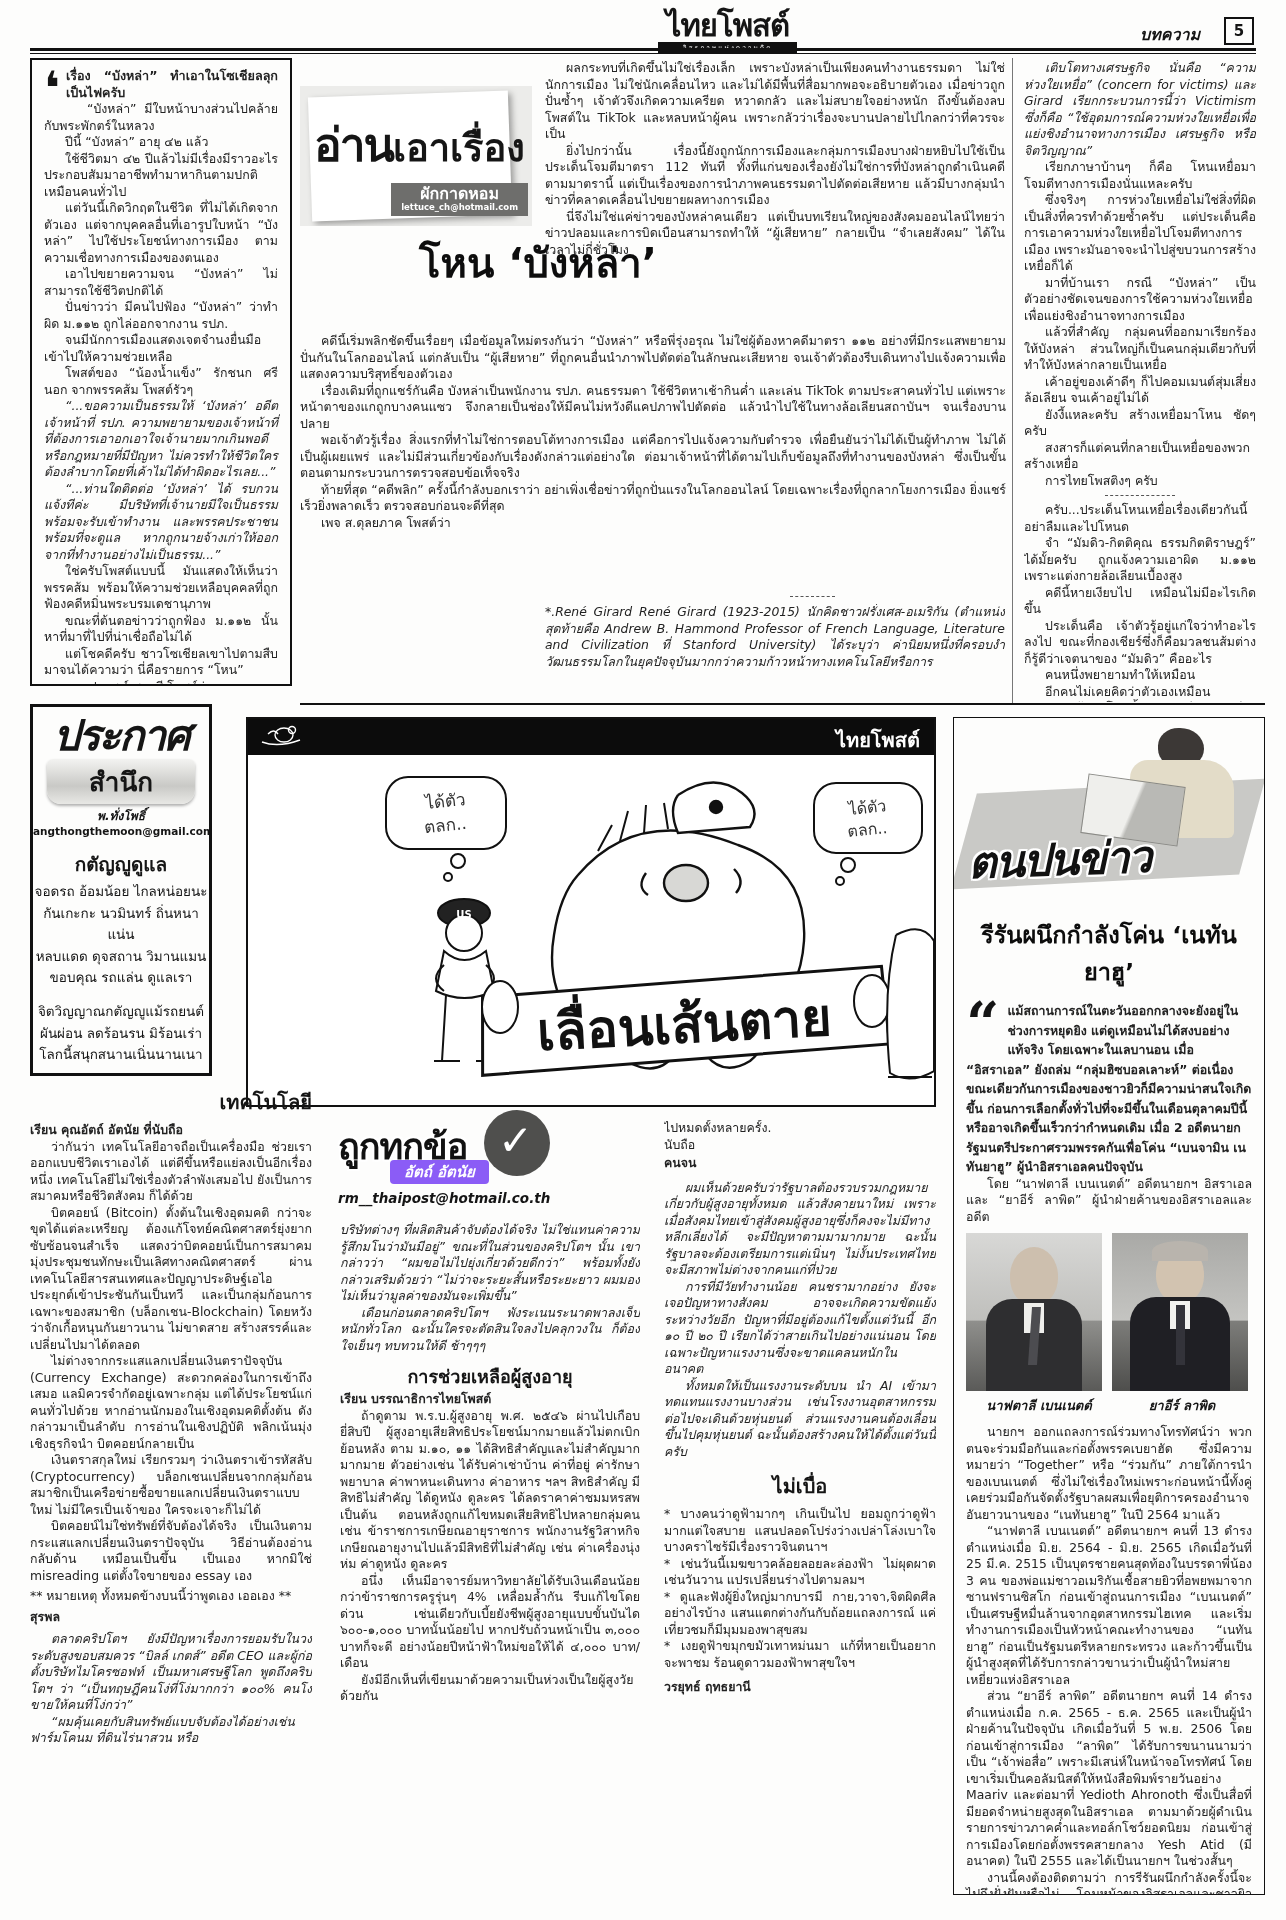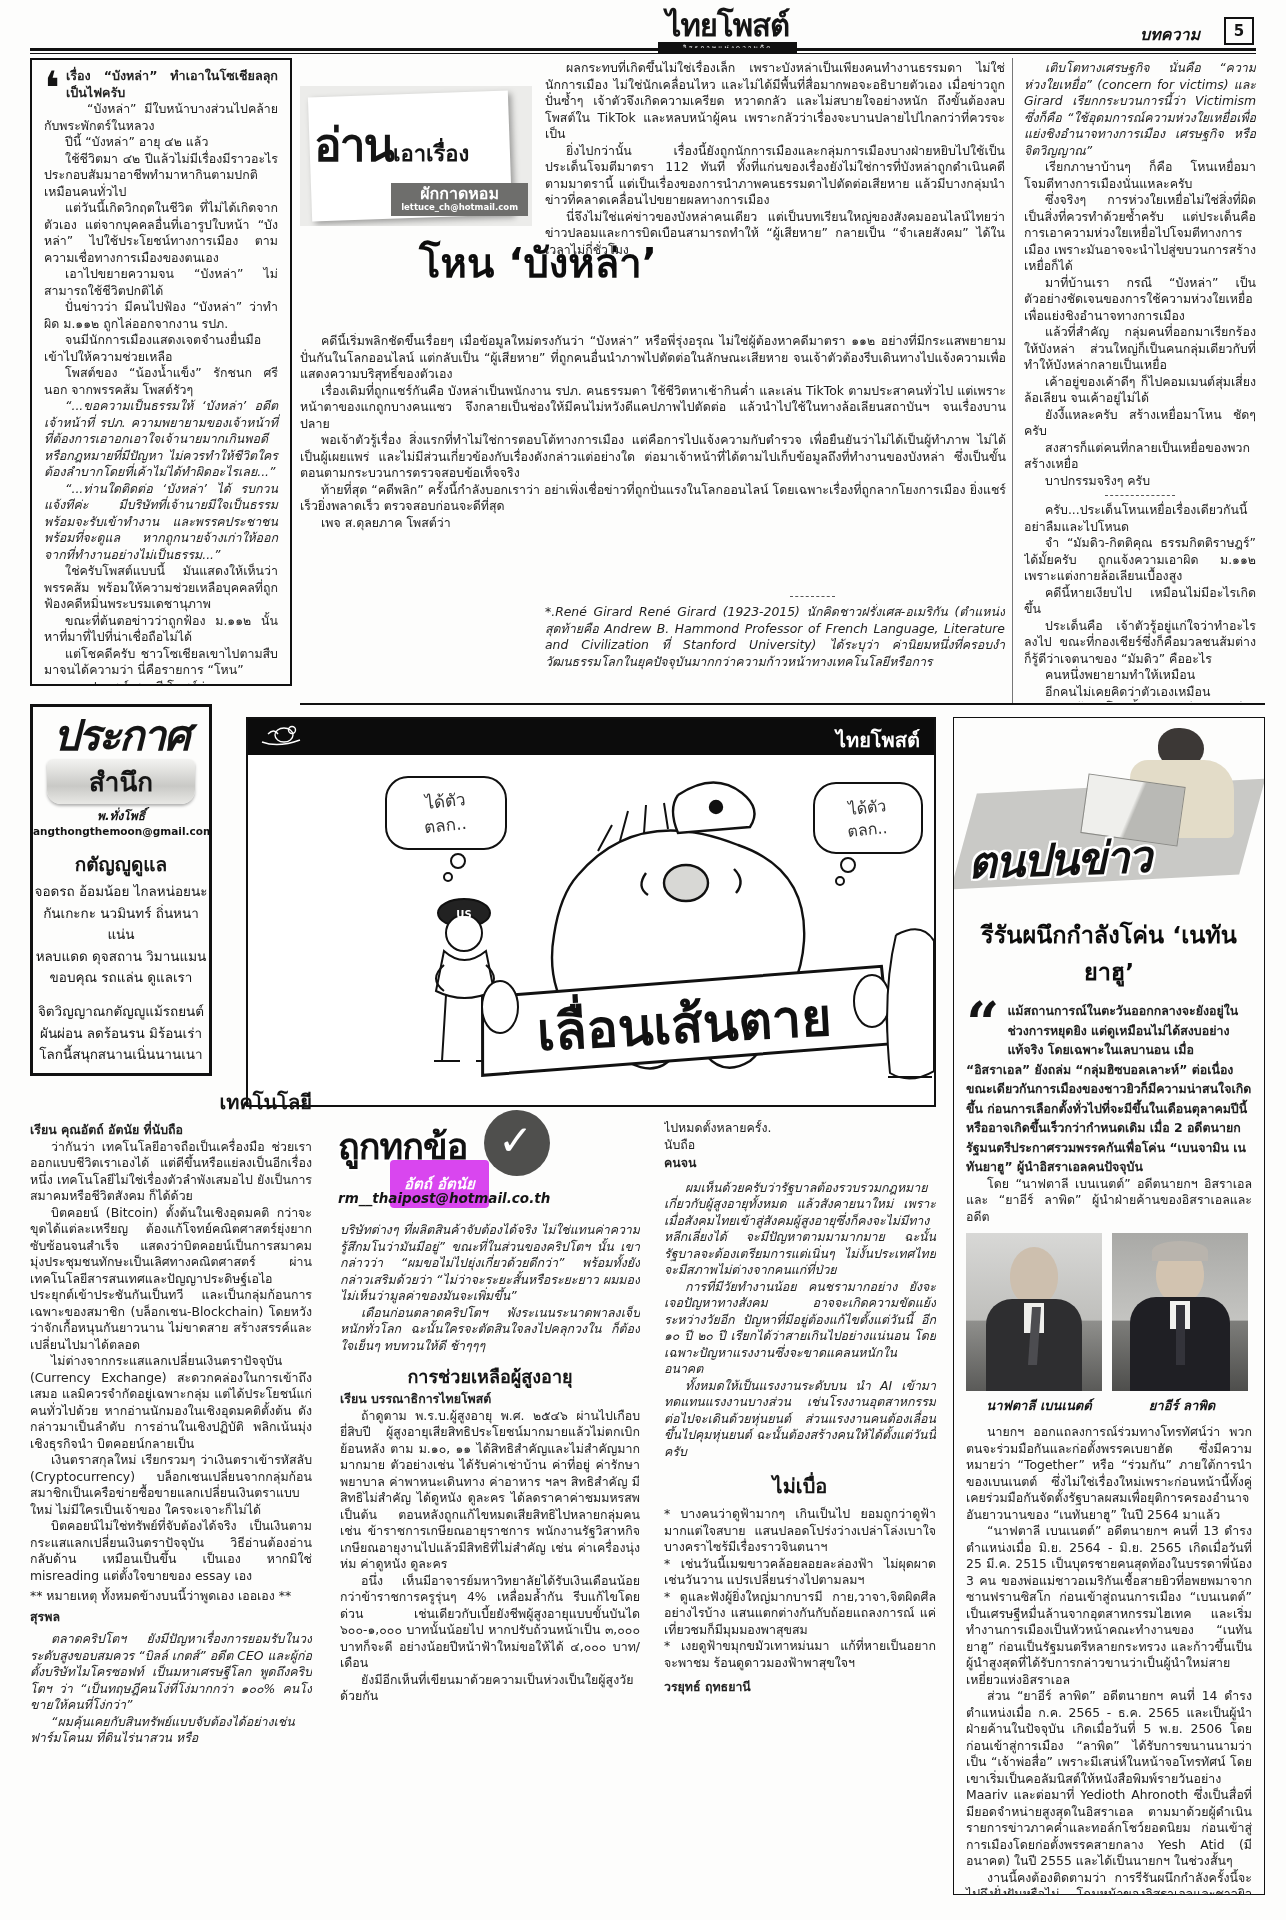--- a/index.html
+++ b/index.html
@@ -52,21 +52,21 @@
     <p>ใช่ครับโพสต์แบบนี้ มันแสดงให้เห็นว่า พรรคส้ม พร้อมให้ความช่วยเหลือบุคคลที่ถูกฟ้องคดีหมิ่นพระบรมเดชานุภาพ</p>
     <p>ขณะที่ต้นตอข่าวว่าถูกฟ้อง ม.๑๑๒ นั้นหาที่มาที่ไปที่น่าเชื่อถือไม่ได้</p>
     <p>แต่โชคดีครับ ชาวโซเชียลเขาไปตามสืบมาจนได้ความว่า นี่คือรายการ “โหน”</p>
     <p>เพจ ปราชญ์ สามสี โพสต์ว่า</p>
 
   </div>
 
   <div class="abs" style="left:300px;top:86px;width:232px;height:140px;background:#ececea;overflow:hidden;">
     <div class="abs" style="left:10px;top:8px;width:200px;height:124px;background:#fff;box-shadow:3px 3px 6px rgba(0,0,0,.35);transform:rotate(-2deg);"></div>
     <div class="abs" style="left:14px;top:22px;white-space:nowrap;">
-      <span style="font-size:46px;font-weight:bold;letter-spacing:-2px;">อ่าน</span><span style="font-size:22px;font-weight:bold;">เอาเรื่อง</span>
+      <span style="font-size:46px;font-weight:bold;letter-spacing:-2px;">อ่าน</span><span style="font-size:38px;font-weight:bold;">เอาเรื่อง</span>
     </div>
     <div class="abs badge" style="right:4px;bottom:10px;padding:3px 10px 4px 10px;text-align:center;">
       <div style="font-size:16px;font-weight:bold;line-height:1;">ผักกาดหอม</div>
       <div style="font-size:8.5px;font-weight:bold;">lettuce_ch@hotmail.com</div>
     </div>
   </div>
 
   <div class="abs headline" style="left:318px;top:231px;width:440px;font-size:40px;text-align:center;">โหน ‘บังหล่า’</div>
 
   <div class="abs body-txt" style="left:545px;top:60px;width:460px;height:268px;overflow:hidden;">
@@ -91,21 +91,21 @@
   <div class="abs vrule" style="left:1012px;top:58px;height:645px;"></div>
   <div class="abs body-txt" style="left:1024px;top:60px;width:232px;height:642px;overflow:hidden;">
     <p class="it">เติบโตทางเศรษฐกิจ นั่นคือ “ความห่วงใยเหยื่อ” (concern for victims) และ Girard เรียกกระบวนการนี้ว่า Victimism ซึ่งก็คือ “ใช้อุดมการณ์ความห่วงใยเหยื่อเพื่อแย่งชิงอำนาจทางการเมือง เศรษฐกิจ หรือจิตวิญญาณ”</p>
     <p>เรียกภาษาบ้านๆ ก็คือ โหนเหยื่อมาโจมตีทางการเมืองนั่นแหละครับ</p>
     <p>ซึ่งจริงๆ การห่วงใยเหยื่อไม่ใช่สิ่งที่ผิด เป็นสิ่งที่ควรทำด้วยซ้ำครับ แต่ประเด็นคือ การเอาความห่วงใยเหยื่อไปโจมตีทางการเมือง เพราะมันอาจจะนำไปสู่ขบวนการสร้างเหยื่อก็ได้</p>
     <p>มาที่บ้านเรา กรณี “บังหล่า” เป็นตัวอย่างชัดเจนของการใช้ความห่วงใยเหยื่อเพื่อแย่งชิงอำนาจทางการเมือง</p>
     <p>แล้วที่สำคัญ กลุ่มคนที่ออกมาเรียกร้องให้บังหล่า ส่วนใหญ่ก็เป็นคนกลุ่มเดียวกับที่ทำให้บังหล่ากลายเป็นเหยื่อ</p>
     <p>เค้าอยู่ของเค้าดีๆ ก็ไปคอมเมนต์สุ่มเสี่ยงล้อเลียน จนเค้าอยู่ไม่ได้</p>
     <p>ยังงี้แหละครับ สร้างเหยื่อมาโหน ชัดๆ ครับ</p>
     <p>สงสารก็แต่คนที่กลายเป็นเหยื่อของพวกสร้างเหยื่อ</p>
-    <p>บาปกรรมจริงๆ ครับ</p>
+    <p>การไทยโพสติงๆ ครับ</p>
     <div class="sep"></div>
     <p>ครับ...ประเด็นโหนเหยื่อเรื่องเดียวกันนี้อย่าลืมและไปโหนด</p>
     <p>จำ “มัมดิว-กิตติคุณ ธรรมกิตติราษฎร์” ได้มั้ยครับ ถูกแจ้งความเอาผิด ม.๑๑๒ เพราะแต่งกายล้อเลียนเบื้องสูง</p>
     <p>คดีนี้หายเงียบไป เหมือนไม่มีอะไรเกิดขึ้น</p>
     <p>ประเด็นคือ เจ้าตัวรู้อยู่แก่ใจว่าทำอะไรลงไป ขณะที่กองเชียร์ซึ่งก็คือมวลชนส้มต่างก็รู้ดีว่าเจตนาของ “มัมดิว” คืออะไร</p>
     <p>คนหนึ่งพยายามทำให้เหมือน</p>
     <p>อีกคนไม่เคยคิดว่าตัวเองเหมือน</p>
     <p>แต่ “ส้ม” โหนทั้ง ๒ กรณี เพราะมีธงทำลายสถาบันพระมหากษัตริย์</p>
   </div>
   <div class="abs hrule" style="left:300px;top:703px;width:965px;height:2px;"></div>
@@ -207,21 +207,21 @@
     <p class="b rightline noind" style="margin:4px 24px 6px 0;">สุรพล</p>
     <p class="it">ตลาดคริปโตฯ ยังมีปัญหาเรื่องการยอมรับในวงระดับสูงขอบสมควร “บิลล์ เกตส์” อดีต CEO และผู้ก่อตั้งบริษัทไมโครซอฟท์ เป็นมหาเศรษฐีโลก พูดถึงคริปโตฯ ว่า “เป็นทฤษฎีคนโง่ที่โง่มากกว่า ๑๐๐% คนโง่ขายให้คนที่โง่กว่า”</p>
     <p class="it">“ผมคุ้นเคยกับสินทรัพย์แบบจับต้องได้อย่างเช่น ฟาร์มโคนม ที่ดินไร่นาสวน หรือ</p>
   </div>
 
   <div class="abs" style="left:338px;top:1116px;width:212px;height:96px;">
     <div class="abs" style="right:0;top:-6px;width:66px;height:66px;border-radius:50%;background:#4f4f4d;">
       <span style="position:absolute;left:14px;top:6px;color:#fff;font-size:42px;font-weight:bold;">✓</span>
     </div>
     <div class="abs logo-outline" style="left:0;top:2px;font-size:36px;font-weight:bold;letter-spacing:-1px;">ถูกทุกข้อ</div>
-    <div class="abs" style="left:52px;top:44px;background:#d946ef;color:#fff;font-size:15px;font-weight:bold;font-style:italic;padding:12px 14px;border-radius:4px;">อัตถ์ อัตนัย</div>
+    <div class="abs" style="left:52px;top:44px;background:#8b5cf6;color:#fff;font-size:15px;font-weight:bold;font-style:italic;padding:0 14px;border-radius:4px;">อัตถ์ อัตนัย</div>
     <div class="abs" style="left:0;top:74px;width:212px;text-align:center;font-size:13.5px;font-weight:bold;font-style:italic;">rm__thaipost@hotmail.co.th</div>
   </div>
 
   <div class="abs body-txt" style="left:340px;top:1222px;width:300px;height:694px;overflow:hidden;">
     <p class="it noind">บริษัทต่างๆ ที่ผลิตสินค้าจับต้องได้จริง ไม่ใช่แทนค่าความรู้สึกมโนว่ามันมีอยู่” ขณะที่ในส่วนของคริปโตฯ นั้น เขากล่าวว่า “ผมขอไม่ไปยุ่งเกี่ยวด้วยดีกว่า” พร้อมทั้งยังกล่าวเสริมด้วยว่า “ไม่ว่าจะระยะสั้นหรือระยะยาว ผมมองไม่เห็นว่ามูลค่าของมันจะเพิ่มขึ้น”</p>
     <p class="it">เดือนก่อนตลาดคริปโตฯ พังระเนนระนาดพาลงเจ็บหนักทั่วโลก ฉะนั้นใครจะตัดสินใจลงไปคลุกวงใน ก็ต้องใจเย็นๆ ทบทวนให้ดี ช้าๆๆๆ</p>
     <div class="ctr" style="font-size:18px;font-weight:bold;margin-top:8px;">การช่วยเหลือผู้สูงอายุ</div>
     <p class="b noind">เรียน บรรณาธิการไทยโพสต์</p>
     <p>ถ้าดูตาม พ.ร.บ.ผู้สูงอายุ พ.ศ. ๒๕๔๖ ผ่านไปเกือบยี่สิบปี ผู้สูงอายุเสียสิทธิประโยชน์มากมายแล้วไม่ตกเบิกย้อนหลัง ตาม ม.๑๐, ๑๑ ได้สิทธิสำคัญและไม่สำคัญมากมากมาย ตัวอย่างเช่น ได้รับค่าเช่าบ้าน ค่าที่อยู่ ค่ารักษาพยาบาล ค่าพาหนะเดินทาง ค่าอาหาร ฯลฯ สิทธิสำคัญ มีสิทธิไม่สำคัญ ได้ดูหนัง ดูละคร ได้ลดราคาค่าชมมหรสพ เป็นต้น ตอนหลังถูกแก้ไขหมดเสียสิทธิไปหลายกลุ่มคน เช่น ข้าราชการเกษียณอายุราชการ พนักงานรัฐวิสาหกิจ เกษียณอายุงานไปแล้วมีสิทธิที่ไม่สำคัญ เช่น ค่าเครื่องนุ่งห่ม ค่าดูหนัง ดูละคร</p>
     <p>อนึ่ง เห็นมีอาจารย์มหาวิทยาลัยได้รับเงินเดือนน้อยกว่าข้าราชการครูรุ่นๆ 4% เหลื่อมล้ำกัน รีบแก้ไขโดยด่วน เช่นเดียวกับเบี้ยยังชีพผู้สูงอายุแบบขั้นบันได ๖๐๐-๑,๐๐๐ บาทนั้นน้อยไป หากปรับถ้วนหน้าเป็น ๓,๐๐๐ บาทก็จะดี อย่างน้อยปีหน้าฟ้าใหม่ขอให้ได้ ๔,๐๐๐ บาท/เดือน</p>

